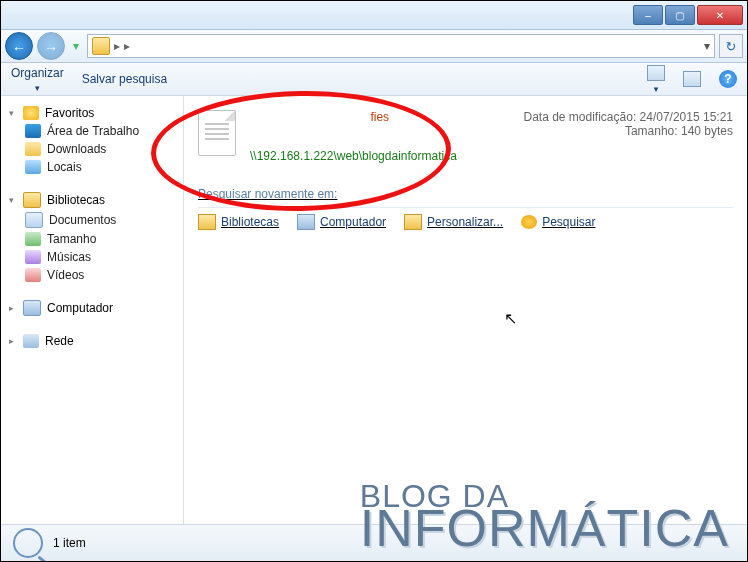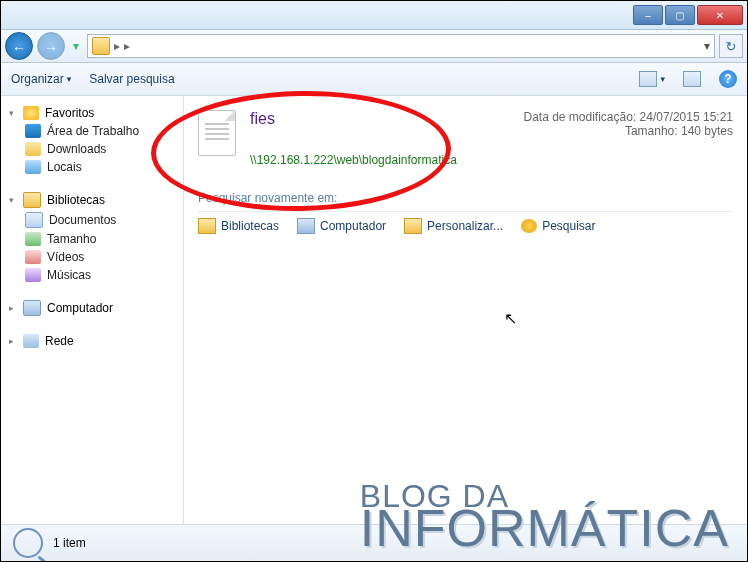--- a/index.html
+++ b/index.html
@@ -17,21 +17,21 @@
 .navdrop{width:14px;height:22px;display:flex;align-items:center;justify-content:center;color:#4b6;}
 .breadcrumb{flex:1;height:22px;border:1px solid #a8b8c8;background:#fff;display:flex;align-items:center;padding:0 4px;gap:4px;font-size:12px;}
 .bc-icon{width:16px;height:16px;background:linear-gradient(#ffe9a8,#f0c24c);border:1px solid #c99a2a;border-radius:2px;}
 .bc-sep{color:#666;}
 .searchbox{width:200px;height:22px;border:1px solid #a8b8c8;background:#fff;display:flex;align-items:center;padding:0 4px;color:#555;}
 .searchbox .x{margin-left:auto;color:#888;}
 .refreshbtn{width:22px;height:22px;border:1px solid #a8b8c8;background:#f0f4f8;display:flex;align-items:center;justify-content:center;color:#2a6db5;font-size:13px;}
 
 .toolbar{height:32px;background:linear-gradient(#f7fbff,#e7eff7);border-bottom:1px solid #cdd9e5;display:flex;align-items:center;padding:0 10px;gap:18px;color:#1a3e6e;}
 .toolbar .spacer{flex:1;}
-.toolbar .tbtn{display:flex;align-items:center;gap:3px;}
+.toolbar .tbtn{display:flex;align-items:center;gap:3px;flex-direction:column;}
 .toolbar .tdrop{font-size:9px;}
 .viewicon{width:16px;height:14px;border:1px solid #7a9cc2;background:linear-gradient(#e8f2fb,#c6dbef);display:inline-block;}
 .helpbtn{width:18px;height:18px;border-radius:50%;background:radial-gradient(#6bb7ff,#1c78d0);color:#fff;display:flex;align-items:center;justify-content:center;font-size:12px;font-weight:bold;}
 
 .bodyarea{display:flex;height:calc(100% - 28px - 32px - 32px - 36px);}
 .sidebar{width:170px;border-right:1px solid #d8e0e8;padding:8px 6px;overflow:hidden;}
 .sbgroup{margin-bottom:14px;}
 .sbhead,.sbitem{display:flex;align-items:center;gap:6px;padding:2px 2px;cursor:default;}
 .sbhead{font-weight:normal;}
 .sbitem{padding-left:18px;color:#222;}
@@ -48,24 +48,24 @@
 .ic.vid{background:linear-gradient(#ffd8d8,#e07f7f);}
 .ic.comp{background:linear-gradient(#d8e8f7,#9cbde0);border:1px solid #7a9cc2;}
 .ic.net{background:linear-gradient(#d8e8f7,#9cbde0);}
 
 .content{flex:1;position:relative;padding:8px 14px;}
 .result{display:flex;gap:14px;padding:6px 0;}
 .fileicon{width:36px;height:44px;background:#fff;border:1px solid #c0c0c0;border-radius:2px;position:relative;}
 .fileicon:before{content:"";position:absolute;top:0;right:0;width:10px;height:10px;background:linear-gradient(135deg,#fff 50%,#ddd 50%);}
 .fileicon:after{content:"";position:absolute;left:6px;right:6px;top:12px;height:2px;background:#c8c8c8;box-shadow:0 5px 0 #c8c8c8,0 10px 0 #c8c8c8,0 15px 0 #c8c8c8;}
 .res-main{flex:1;}
-.res-title{font-size:16px;color:#4c1d95;}
+.res-title{font-size:12px;color:#c2410c;text-align:center;}
 .res-path{font-size:12px;color:#1a7a1a;margin-top:25px;}
 .res-meta{text-align:right;font-size:12px;color:#666;white-space:nowrap;}
-.searchagain{margin-top:18px;}
+.searchagain{margin-top:18px;text-decoration:underline;}
 .sa-label{color:#5a7fa8;font-size:12px;margin-bottom:6px;}
 .sa-row{display:flex;gap:18px;align-items:center;border-top:1px solid #e4ecf4;padding-top:6px;}
 .sa-item{display:flex;align-items:center;gap:5px;color:#1a3e6e;}
 .sa-ic{width:16px;height:14px;display:inline-block;}
 .sa-ic.lib{background:linear-gradient(#ffe9a8,#f0c24c);border:1px solid #c99a2a;}
 .sa-ic.comp{background:linear-gradient(#d8e8f7,#9cbde0);border:1px solid #7a9cc2;}
 .sa-ic.cust{background:linear-gradient(#ffe9a8,#f0c24c);border:1px solid #c99a2a;}
 .sa-ic.net{background:radial-gradient(#ffd24a,#e8a012);border-radius:50%;}
 
 .ellipse{position:absolute;left:150px;top:90px;width:290px;height:110px;border:5px solid #e11;border-radius:50%;pointer-events:none;transform:rotate(-1deg);}
@@ -148,26 +148,26 @@
         </div>
         <div class="sbitem">
             <span class="ic doc"></span>
             <span>Documentos</span>
           </div>
         <div class="sbitem">
             <span class="ic img"></span>
             <span>Tamanho</span>
           </div>
         <div class="sbitem">
+            <span class="ic mus"></span>
+            <span>Músicas</span>
+          </div>
+        <div class="sbitem">
             <span class="ic vid"></span>
             <span>Vídeos</span>
-          </div>
-        <div class="sbitem">
-            <span class="ic mus"></span>
-            <span>Músicas</span>
           </div>
       </div>
       <div class="sbgroup">
         <div class="sbhead">
           <span class="tri">▸</span>
           <span class="ic comp"></span>
           <span>Computador</span>
         </div>
       </div>
       <div class="sbgroup">

